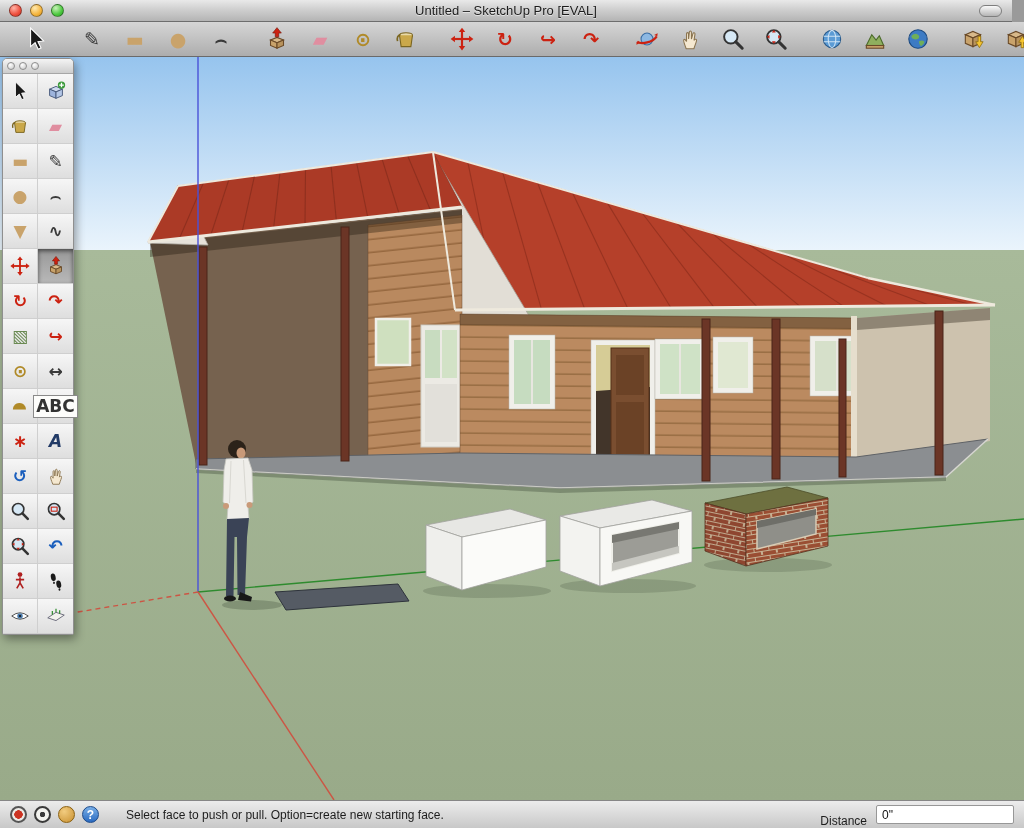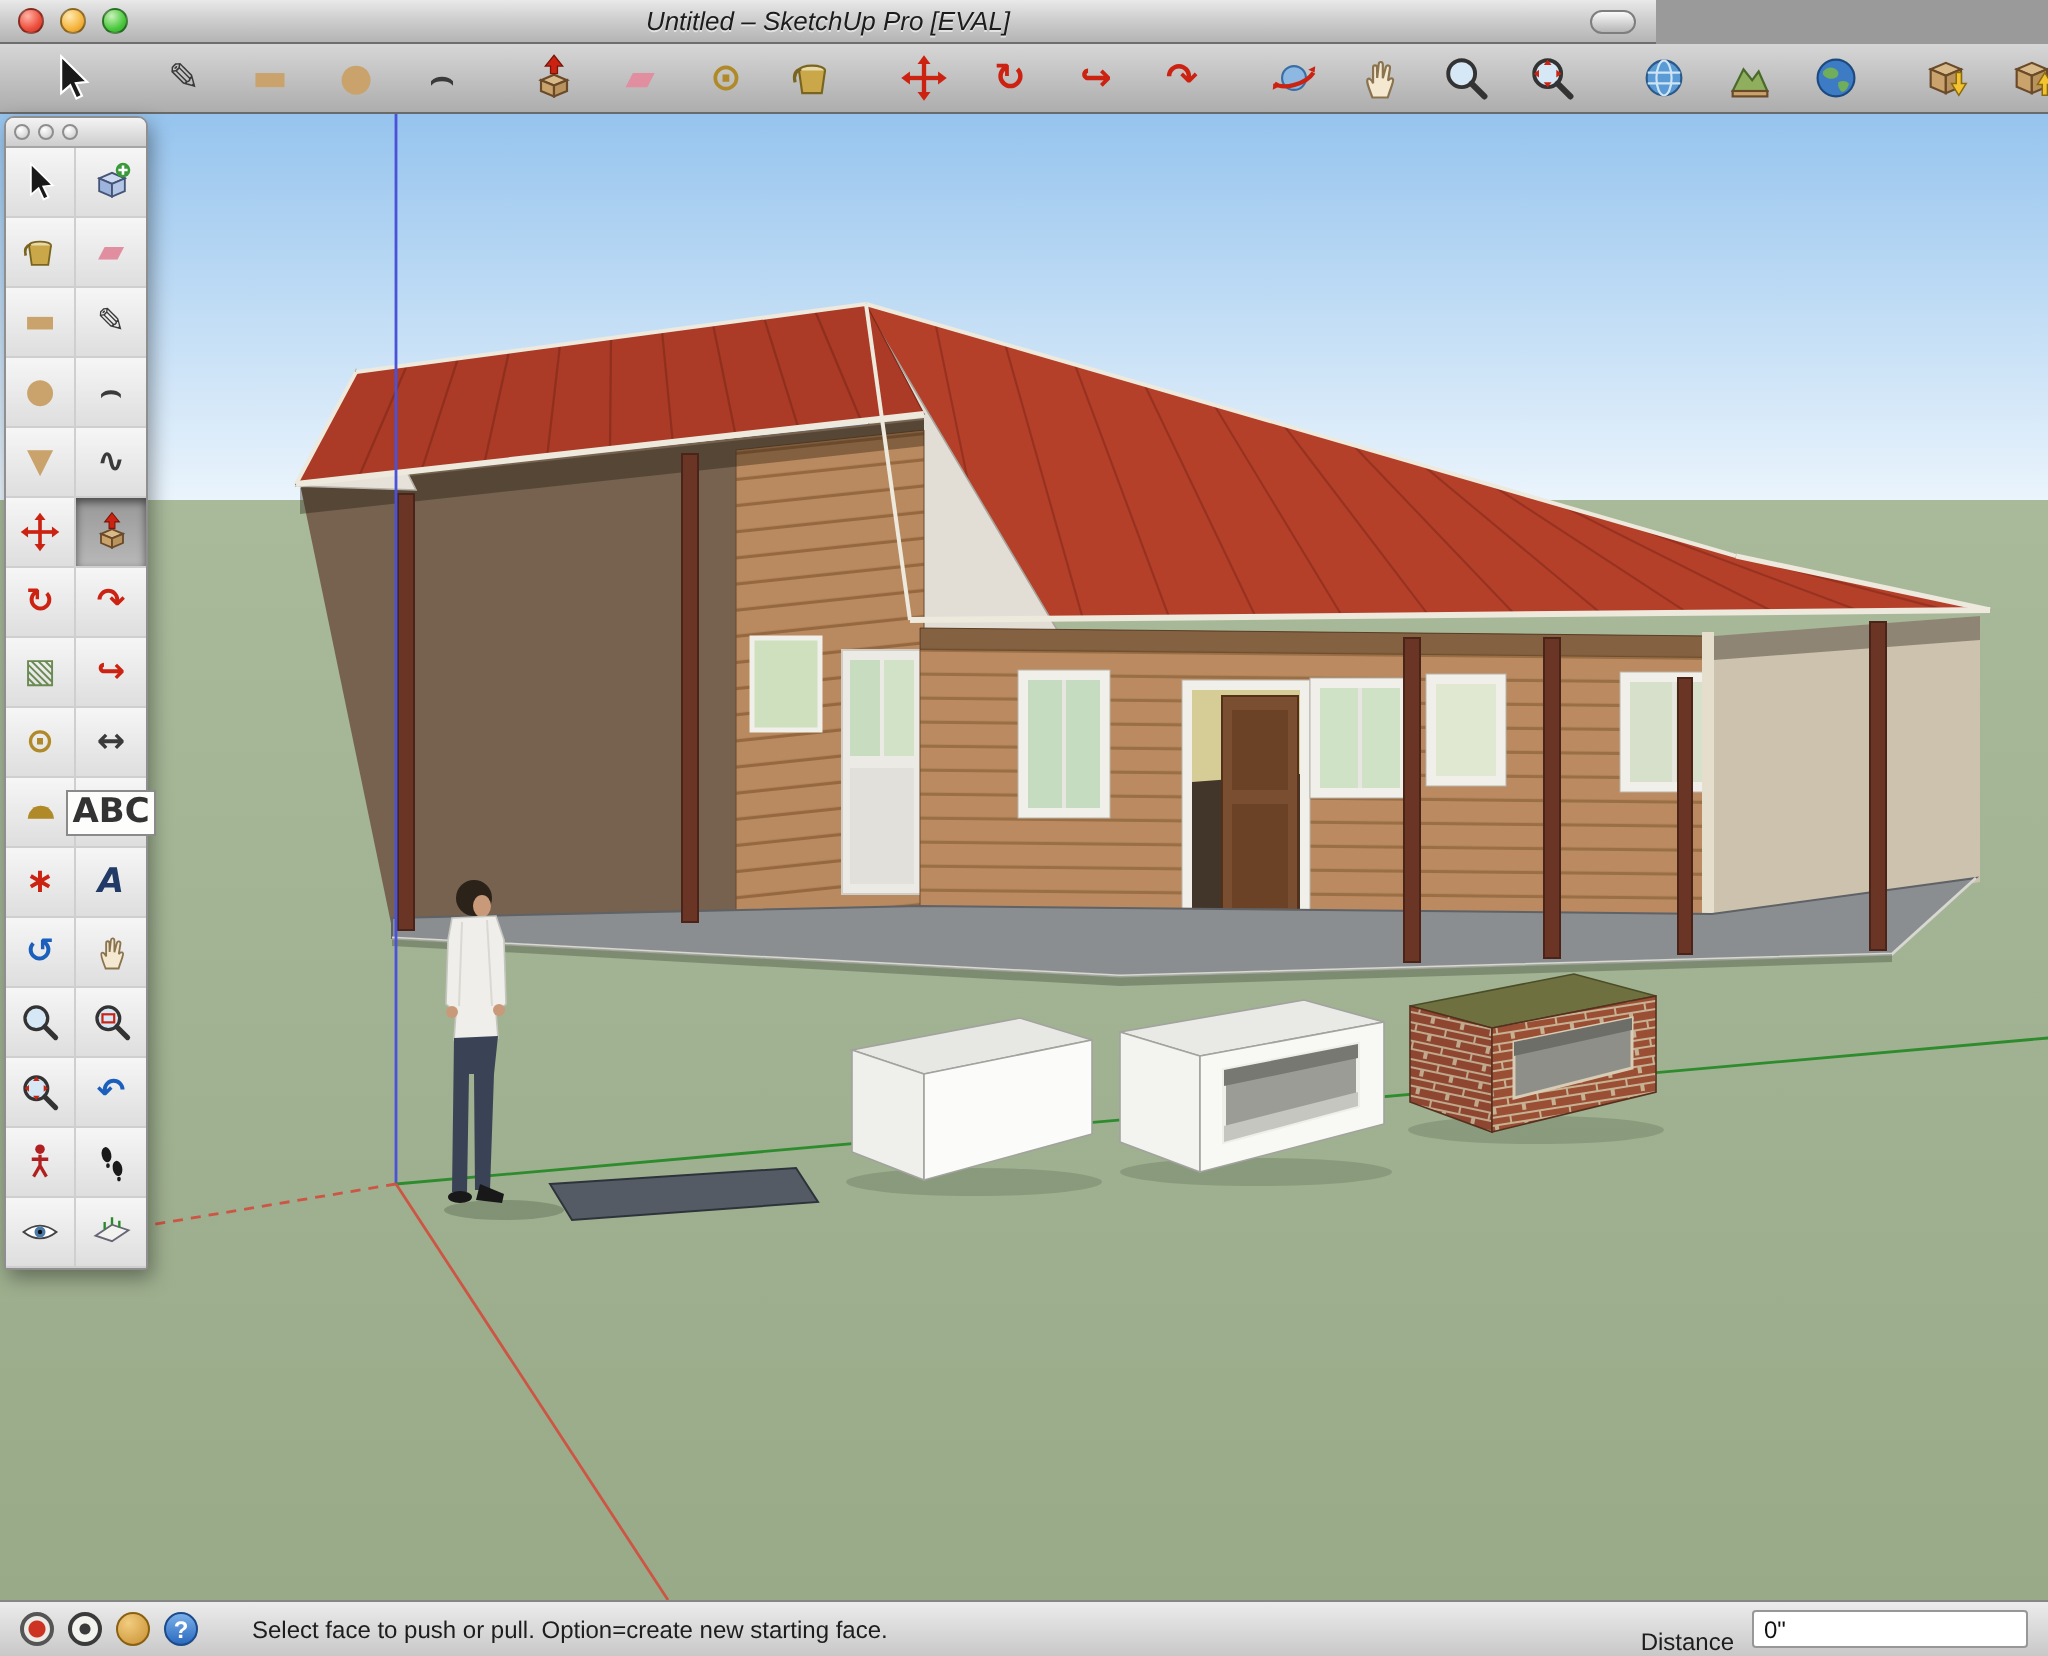--- a/index.html
+++ b/index.html
@@ -3,23 +3,23 @@
 <meta charset="utf-8">
 <style>
   html,body{margin:0;padding:0;}
   body{
     width:1024px;height:828px;overflow:hidden;position:relative;
     font-family:"Liberation Sans",sans-serif;background:#9a9a9a;
     -webkit-font-smoothing:antialiased;
   }
   
   .titlebar{
-    position:absolute;top:0;left:0;width:828px;height:22px;
+    position:absolute;top:0;left:0;width:1012px;height:22px;
     background:linear-gradient(#e9e9e9,#cfcfcf 45%,#b4b4b4);
-    border-bottom:1px solid #6e6e6e;box-sizing:border-box;font-style:italic;
+    border-bottom:1px solid #6e6e6e;box-sizing:border-box;
   }
   .traffic{position:absolute;left:9px;top:4px;display:flex;gap:8px;}
   .light{width:13px;height:13px;border-radius:50%;box-sizing:border-box;border:1px solid rgba(0,0,0,.4);}
   .light.red{background:radial-gradient(circle at 35% 28%,#ffb3a6,#ee4f3d 60%,#c23325);}
   .light.yellow{background:radial-gradient(circle at 35% 28%,#ffe9af,#f5b53e 60%,#cf8f1f);}
   .light.green{background:radial-gradient(circle at 35% 28%,#c9f2b9,#4cc93f 60%,#2f9e2d);}
   .wtitle{
     position:absolute;left:0;right:0;top:3px;text-align:center;
     font-size:13px;color:#1c1c1c;text-shadow:0 1px 0 rgba(255,255,255,.55);
   }

